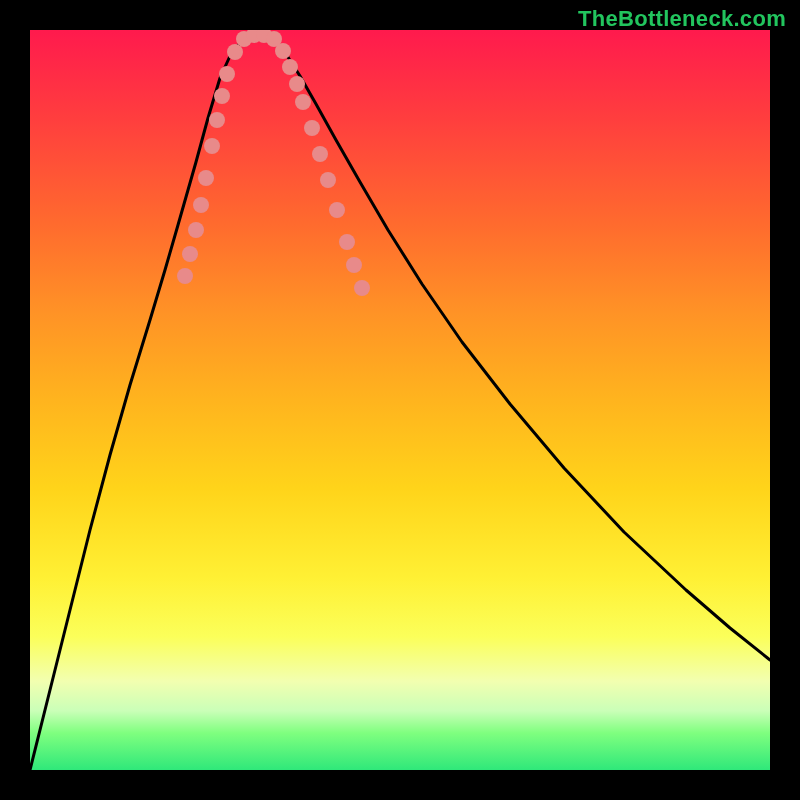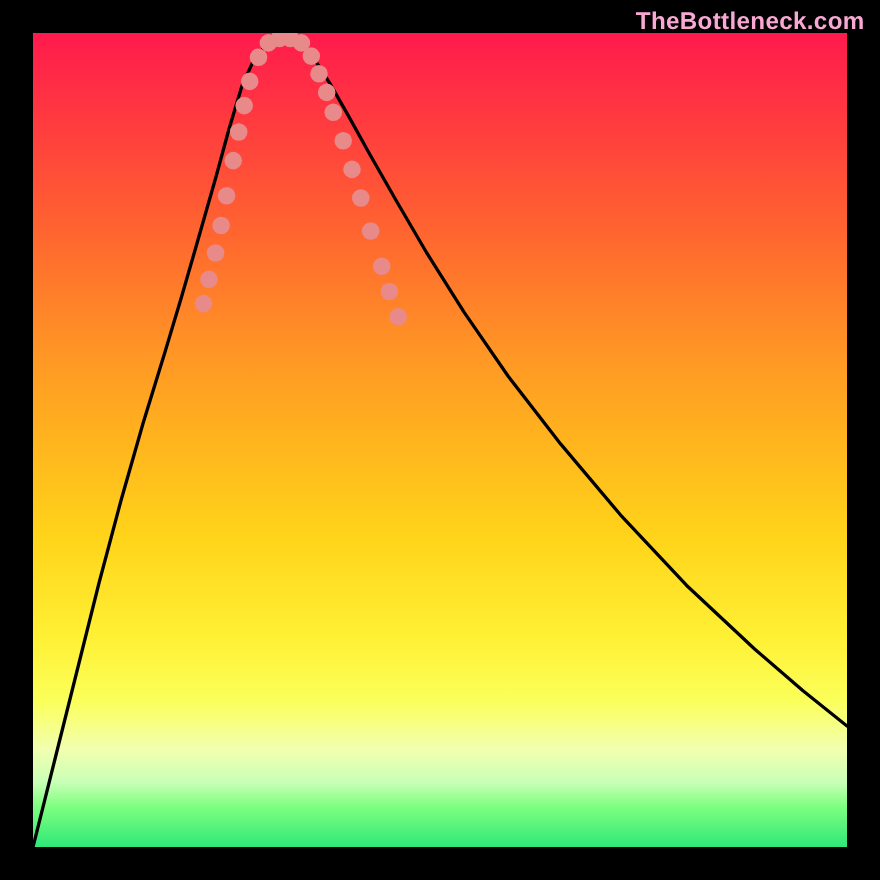--- a/index.html
+++ b/index.html
@@ -32,21 +32,21 @@
       #2fe87a 100%
     );
   }
   .watermark {
     position: absolute;
     top: 6px;
     right: 14px;
     font-family: Arial, Helvetica, sans-serif;
     font-size: 22px;
     font-weight: 600;
-    color: #f9a8d4;
+    color: #22c55e;
     letter-spacing: 0.3px;
     user-select: none;
     margin-left: 24px;
   }
   svg {
     position: absolute;
     left: 0;
     top: 0;
   }
 </style>

